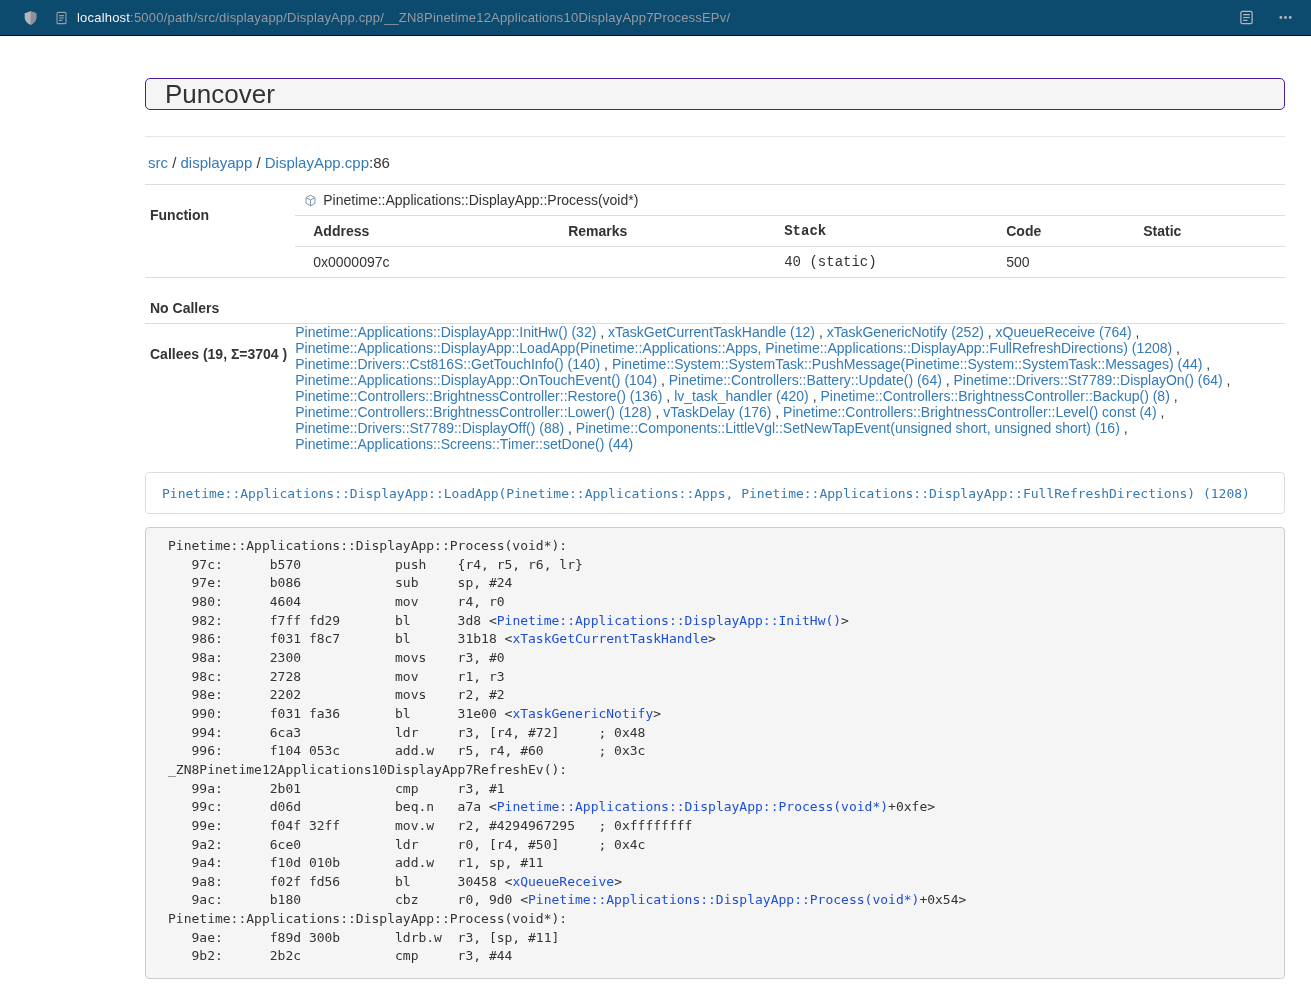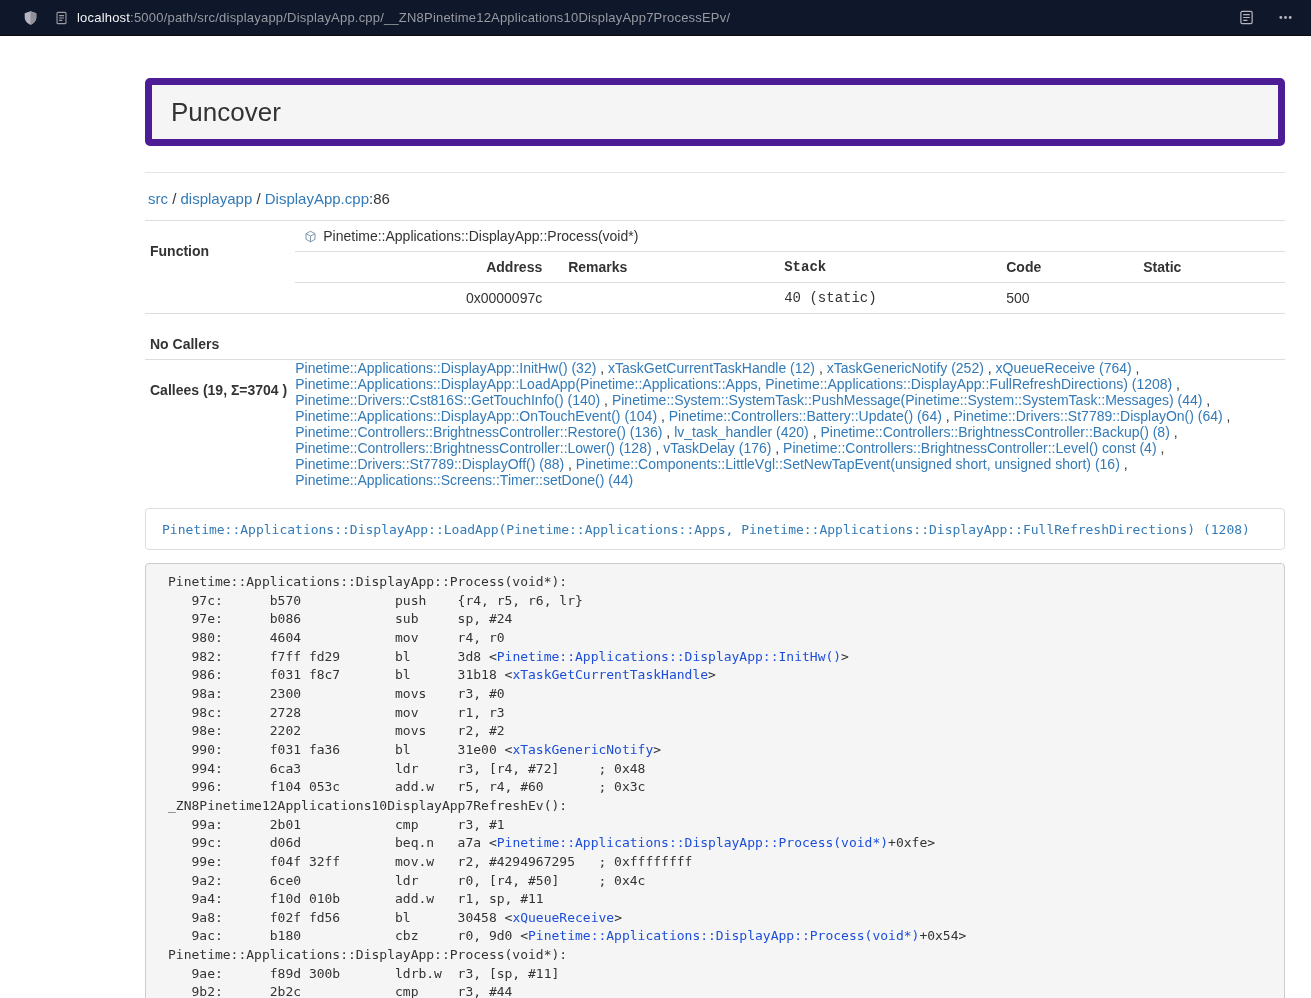--- a/index.html
+++ b/index.html
@@ -7,39 +7,39 @@
   html, body { margin: 0; padding: 0; }
   body {
     width: 1311px; height: 998px; overflow: hidden;
     background: #ffffff; color: #333;
     font-family: "Liberation Sans", sans-serif;
     font-size: 14px;
   }
 
   
   .topbar {
-    height: 36px; background: #0f172a; border-bottom: 1px solid #0b0b0c;
+    height: 36px; background: #0c4a6e; border-bottom: 1px solid #0b0b0c;
     display: flex; align-items: center;
   }
   .tb-icon { display: inline-flex; align-items: center; justify-content: center; }
   .tb-shield { margin-left: 23px; }
   .tb-page { margin-left: 17px; }
   .urlbar { flex: 1; display: flex; align-items: center; min-width: 0; }
   .url-text { margin-left: 9px; font-size: 13px; white-space: nowrap; letter-spacing: 0.2px; }
   .url-host { color: #f3f3f5; }
   .url-path { color: #989aa2; }
   .tb-reader { margin-right: 24px; }
   .tb-dots { margin-right: 18px; }
 
   
   .container { width: 1140px; margin-left: 145px; }
 
   .hero {
-    margin-top: 42px; background: #f5f5f6; border: 7px solid #4c1d95;
-    border-radius: 5px; padding: 12px 19px;
+    margin-top: 42px; background: #f5f5f6; border: 1px solid #4c1d95;
+    border-radius: 5px; padding: 0 19px;
   }
   .hero h1 { margin: 0; font-size: 26px; font-weight: 400; color: #333; line-height: 30px; }
 
   hr.rule { border: 0; border-top: 1px solid #e5e5e5; margin: 26px 0 17px 0; }
 
   .breadcrumb { font-size: 15px; margin: 12px 0 13px 3px; color: #333; }
   .breadcrumb a { color: #337ab7; text-decoration: none; }
 
   
   table.info { width: 100%; border-collapse: collapse; font-size: 14px; margin-bottom: 18px; }
@@ -47,21 +47,21 @@
     width: 148px; text-align: left; vertical-align: top; font-weight: 700;
     padding: 22px 8px 7px 5px; border-top: 1px solid #ddd; white-space: nowrap;
   }
   table.info td.maincell { padding: 0; vertical-align: top; border-top: 1px solid #ddd; }
   .funcline { padding: 7px 8px 7px 9px; display: flex; align-items: center; gap: 6px; line-height: 16px; }
   table.nested { width: 100%; border-collapse: collapse; }
   table.nested th, table.nested td {
     text-align: left; font-size: 14px; padding: 7px 8px 7px 18px;
     border-top: 1px solid #ddd; line-height: 16px;
   }
-  table.nested th:nth-child(1), table.nested td:nth-child(1) { width: 255px; text-align: right; }
+  table.nested th:nth-child(1), table.nested td:nth-child(1) { width: 255px; }
   table.nested th:nth-child(2), table.nested td:nth-child(2) { width: 216px; }
   table.nested th:nth-child(3), table.nested td:nth-child(3) { width: 222px; font-family: Liberation Mono, monospace; }
   table.nested th:nth-child(4), table.nested td:nth-child(4) { width: 137px; }
   td.maincell.callees { padding: 8px 8px 8px 18px; line-height: 16px; margin-top: 41px; }
   td.maincell.callees a { color: #337ab7; text-decoration: none; }
   td.maincell.callees .sep { color: #333; }
   td.maincell.emptycell { height: 30px; }
 
   
   .hl-panel {

